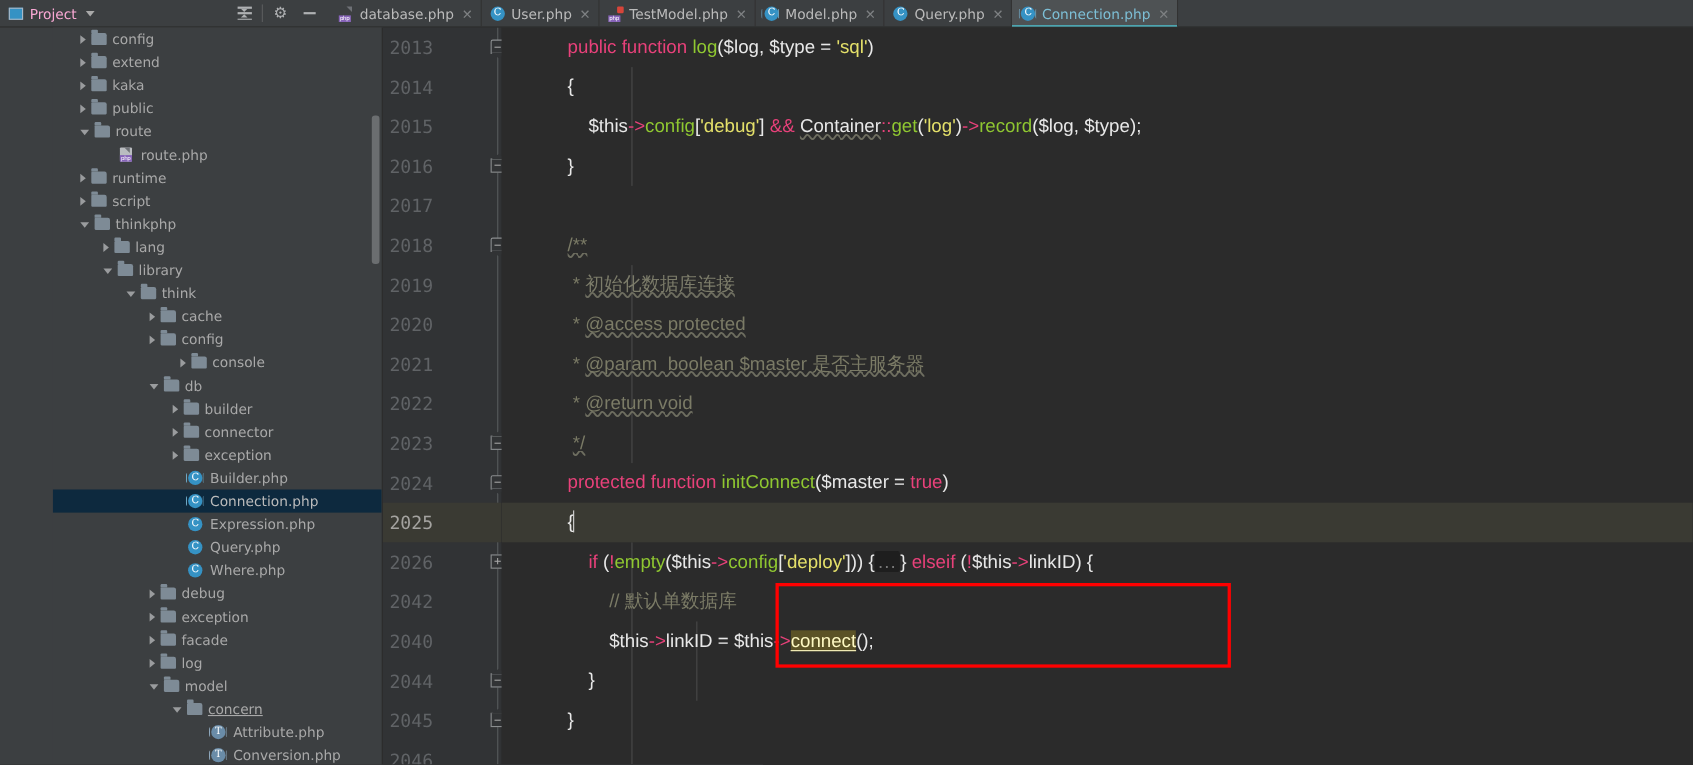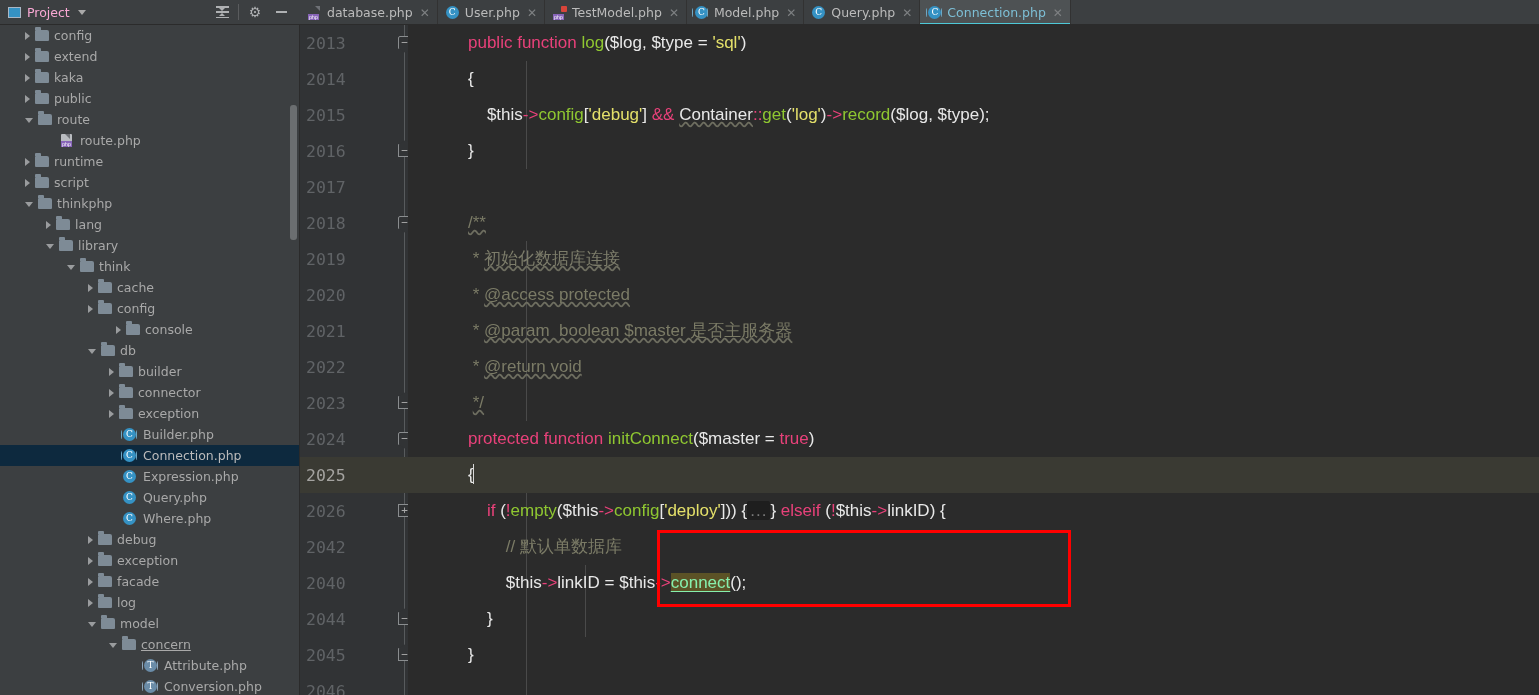--- a/index.html
+++ b/index.html
@@ -146,21 +146,21 @@
     font-family: "DejaVu Serif", serif; line-height: 1; position: relative;
   }
   .ico-trait::before, .ico-trait::after {
     content: ""; position: absolute; top: 2px; width: 2px; height: 9px;
     border-left: 1.5px solid #8FA9BE; border-radius: 40%;
   }
   .ico-trait::before { left: -2.5px; }
   .ico-trait::after  { right: -2.5px; }
 
   
-  .body { flex: 1; display: flex; min-height: 0; }
+  .body { flex: 1; display: flex; min-height: 0; margin-left: 48px; }
 
   
   .tree-pane {
     width: 300px; flex: 0 0 300px;
     background: #3C3F41;
     position: relative;
     overflow: hidden;
     border-right: 1px solid #2B2B2B;
   }
   .tree-row {
@@ -272,21 +272,21 @@
   .indent-guide {
     position: absolute; width: 1px; background: #4A4A4A; top: 0; bottom: 0;
   }
 
   .fold-ellipsis {
     background: #1E1E1E; color: #7A7A7A;
     border-radius: 2px; padding: 0 3px; letter-spacing: 1px;
   }
 
   .hl-connect {
-    background: #5B5226; color: #86efac;
+    background: #5B5226; color: #fef9c3;
     text-decoration: underline; text-underline-offset: 3px;
   }
 
   .caret {
     display: inline-block; width: 1.5px; height: 20px; background: #D8D8D8;
     vertical-align: -4px; margin: 0 -1px;
   }
 
   .redbox {
     position: absolute;

